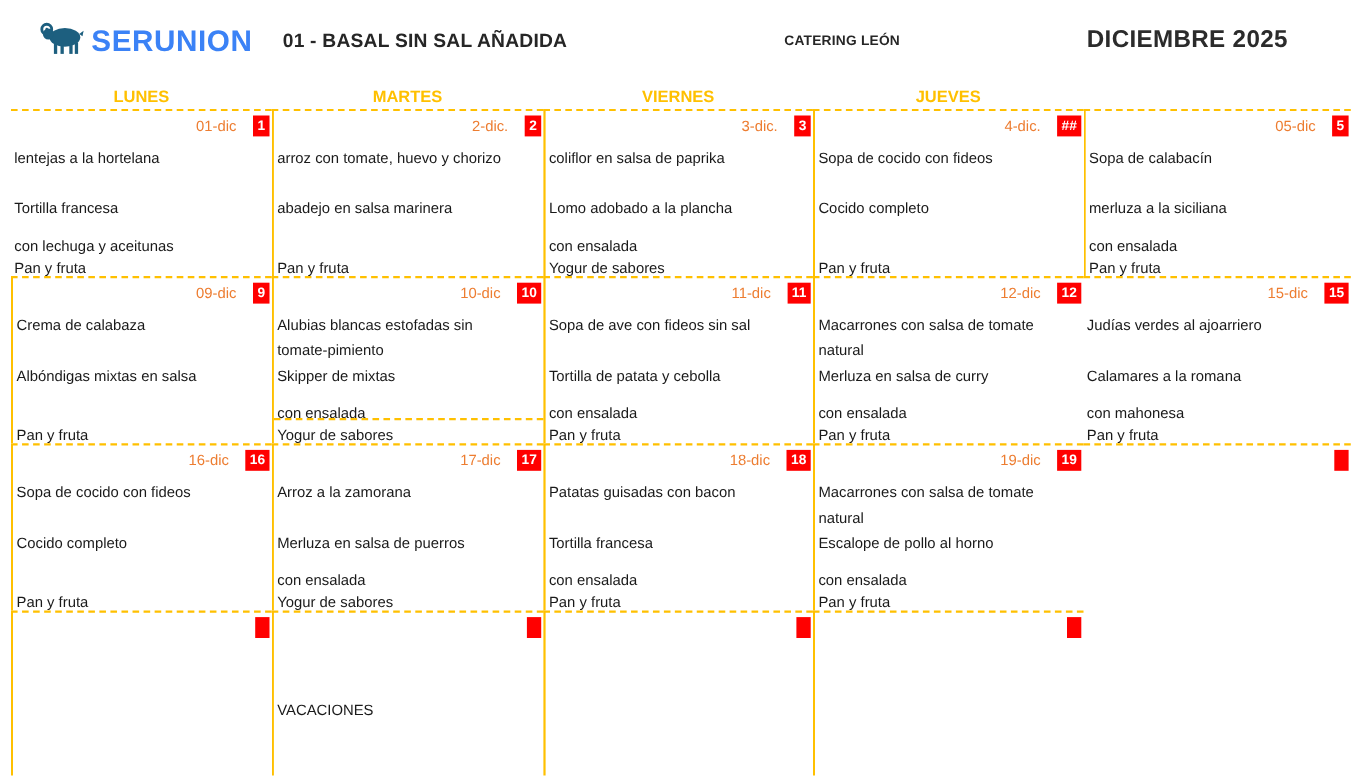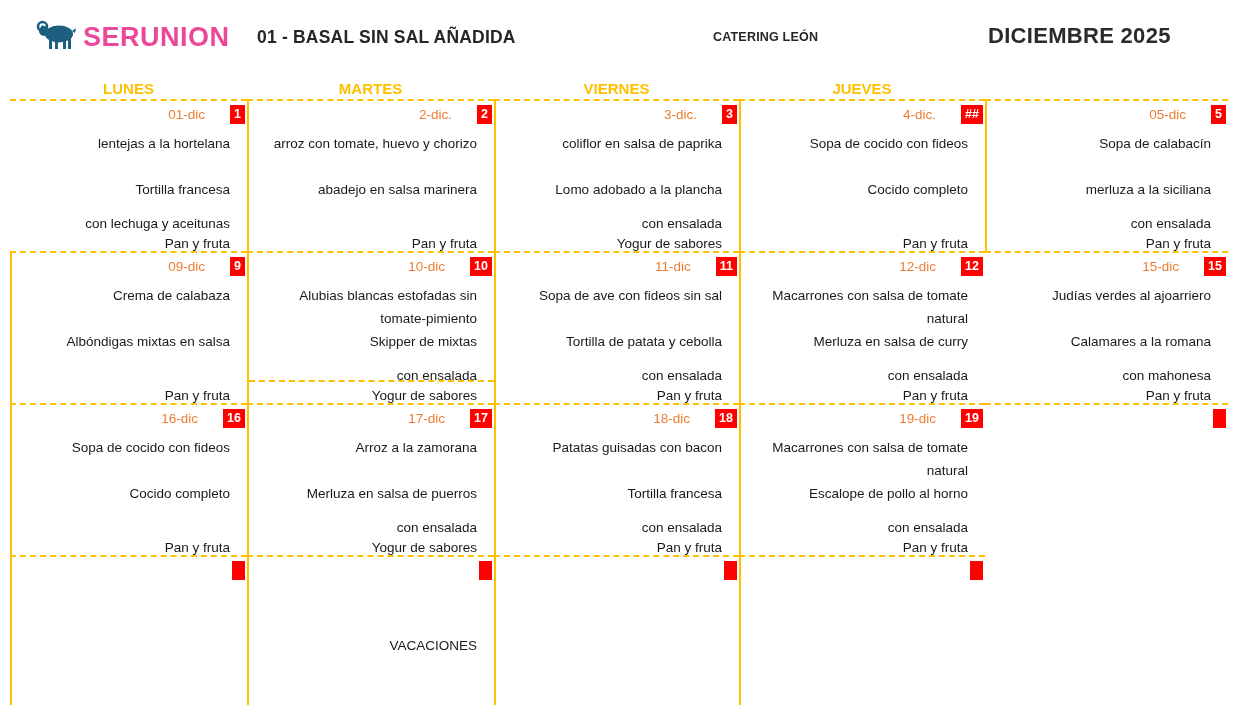--- a/index.html
+++ b/index.html
@@ -2,39 +2,39 @@
 <html><head>
 <meta charset="utf-8">
 <style>
   * { margin:0; padding:0; box-sizing:border-box; }
   html,body { width:1237px; height:705px; background:#ffffff; overflow:hidden;
               font-family:"Liberation Sans", sans-serif; }
   .stage { position:relative; width:1237px; height:705px; background:#fff; }
 
   
   .logo { position:absolute; left:34px; top:19px; display:flex; align-items:center; gap:5px; }
-  .logo-text { font-size:27px; font-weight:bold; color:#ec4899; letter-spacing:.5px; }
+  .logo-text { font-size:27px; font-weight:bold; color:#3b82f6; letter-spacing:.5px; }
   .menu-title { position:absolute; left:257px; top:27px; font-size:17.5px; font-weight:bold; color:#262626; letter-spacing:.2px; }
   .site-label { position:absolute; left:713px; top:30px; font-size:12.5px; font-weight:bold; color:#262626; letter-spacing:.2px; }
   .month-title { position:absolute; left:988px; top:23px; font-size:22px; font-weight:bold; color:#2b2b2b; letter-spacing:.3px; }
 
   
   .grid-wrap { position:absolute; left:10px; top:80px; width:1218px; }
   .day-headers, #weeks { display:grid; grid-template-columns:237px 247px 245px 246px 243px; }
   .day-header { height:19px; text-align:center; font-size:15px; font-weight:bold; color:#FFC000; }
   #weeks { grid-auto-rows:152px; }
   .cell { position:relative; border-top:2px dashed #FFC000; overflow:visible; }
   .cell.bl { border-left:2px solid #FFC000; }
 
-  .date-row { display:flex; justify-content:flex-end; align-items:center; gap:25px; padding:3px 2px 0 0; height:24px; }
+  .date-row { display:flex; justify-content:flex-end; align-items:center; gap:15px; padding:3px 2px 0 0; height:24px; }
   .date { color:#ED7D31; font-size:13.5px; }
   .badge { background:#FF0000; color:#fff; font-weight:bold; font-size:12.5px;
            height:19px; line-height:19px; min-width:13px; padding:0 4px; text-align:center; }
 
-  .slot { position:absolute; left:3px; right:17px; text-align:right; font-size:13.5px;
+  .slot { position:absolute; left:3px; right:17px; text-align:left; font-size:13.5px;
           color:#1a1a1a; line-height:23px; }
   .s1 { top:31px; }
   .s2 { top:77px; }
   .s3 { top:111px; }
   .s4 { top:131px; }
   .inner-dash { position:absolute; left:0; right:0; top:127px; border-top:2px dashed #FFC000; }
 </style>
 </head>
 <body>
 

